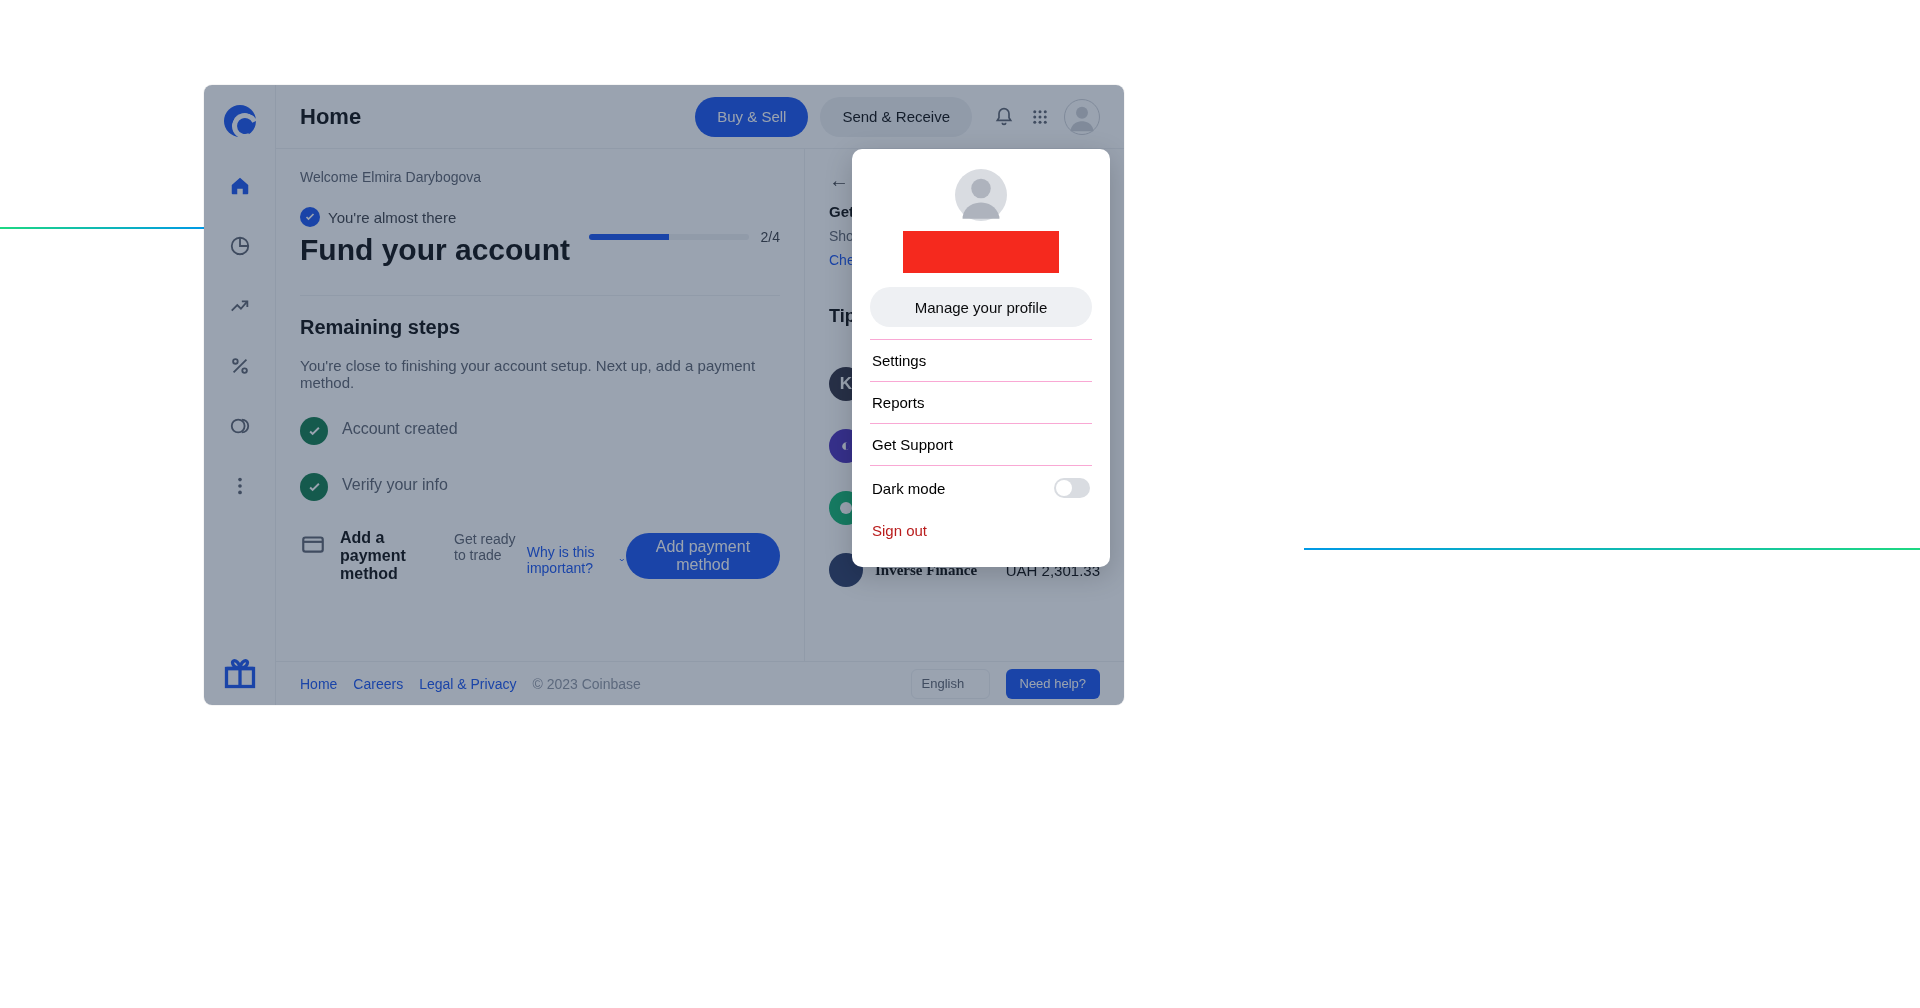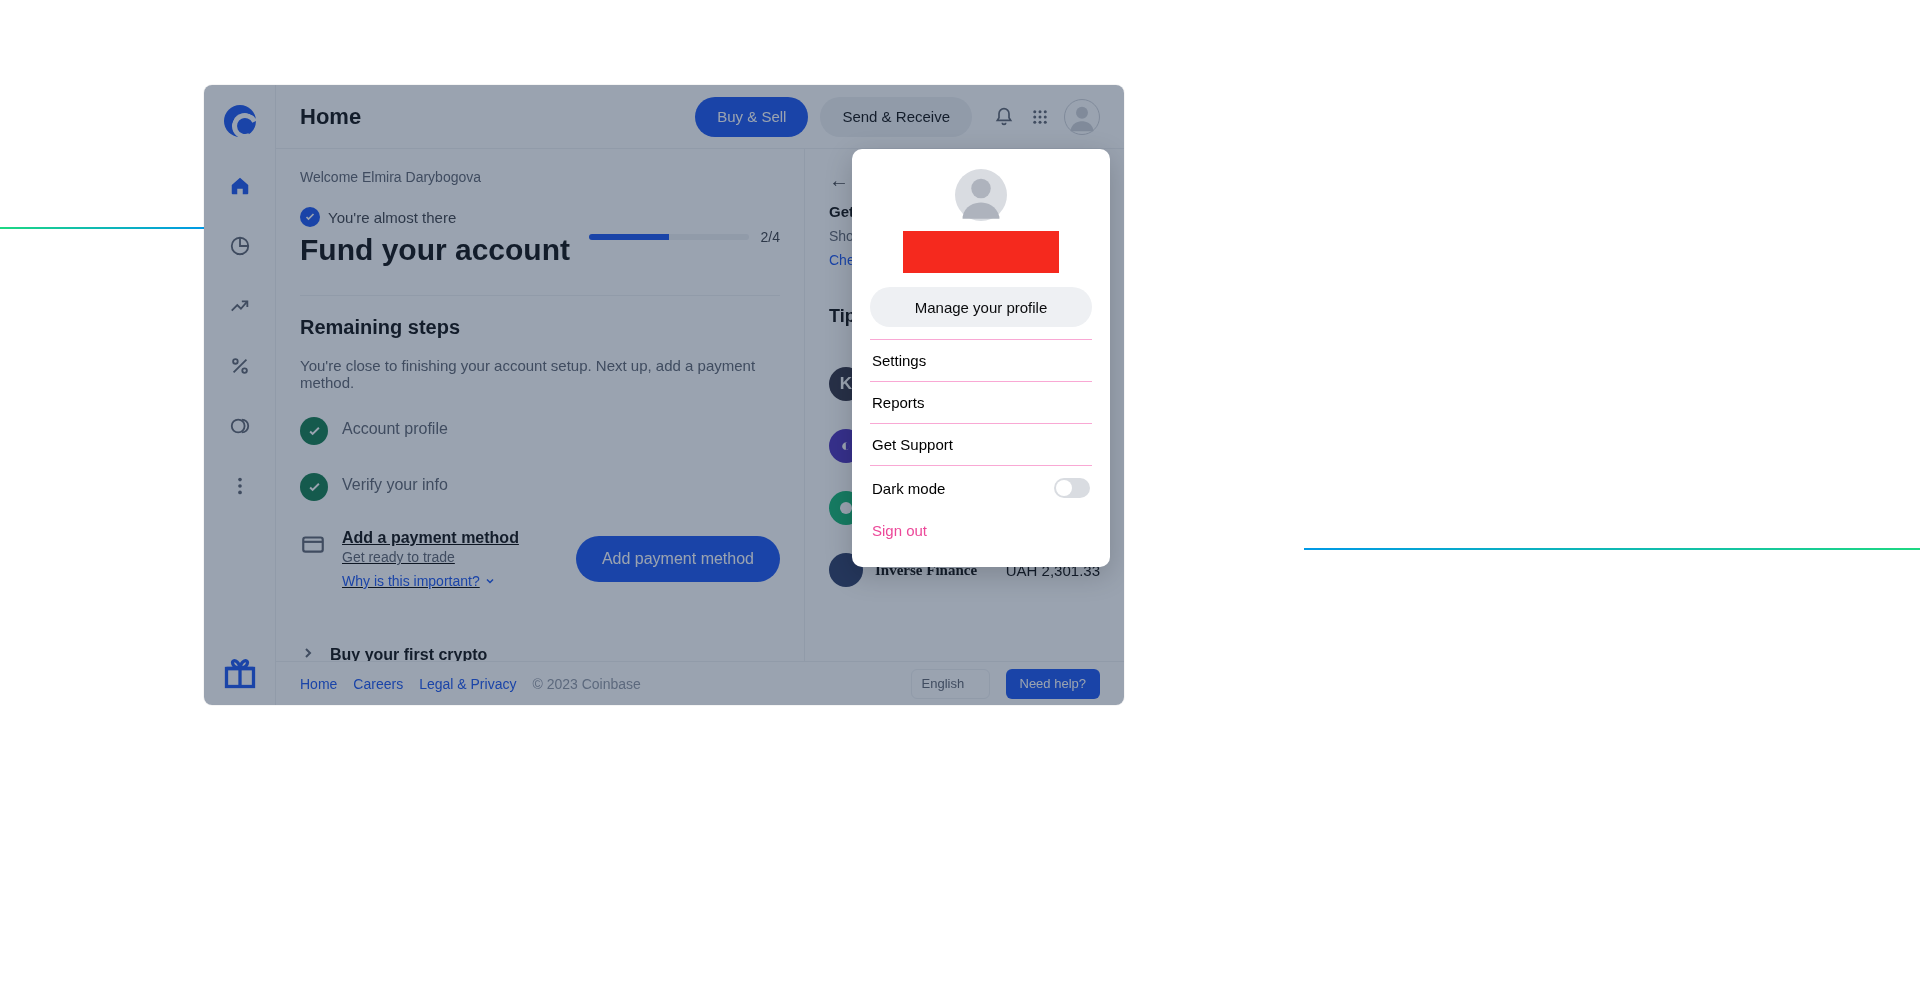--- a/index.html
+++ b/index.html
@@ -132,21 +132,21 @@
   .step-list { margin-top: 26px; display:flex; flex-direction:column; gap: 28px; }
   .step { display:flex; align-items:flex-start; gap:14px; }
   .step-ico {
     width: 28px; height: 28px; border-radius:50%;
     display:flex;align-items:center;justify-content:center;
     flex-shrink: 0;
   }
   .step-ico.done { background:#0e7a4c; }
   .step-label { font-size: 16px; color:#5b616e; padding-top:3px; }
   .step-card-ico { width:28px; color:#5b616e; padding-top: 2px; }
-  .step-body { display:flex; flex-direction:column;text-decoration:underline; }
+  .step-body { display:flex; flex-direction:row; }
   .step-title { font-size: 16px; font-weight: 600; color: #0a0b0d; }
   .step-sub { font-size: 14px; color: #5b616e; margin-top:2px;}
   .step-link { font-size: 14px; color: #1652f0; font-weight:500; margin-top:8px; display:inline-flex; align-items:center; gap:4px;}
   .step-row { display:flex; align-items:center; }
   .step-row .grow { flex: 1; }
   .add-pm-btn {
     background:#1652f0; color:#fff; border:none; border-radius:28px;
     height:46px; padding: 0 26px; font-size:16px; font-weight:500;
   }
   .buy-row { display:flex; align-items:center; gap: 14px; margin-top: 28px; }
@@ -215,21 +215,21 @@
   .manage-btn {
     width: 100%; height: 40px; border:none; border-radius: 20px;
     background:#eef0f3; color:#0a0b0d; font-size:15px; font-weight:500;
     margin-bottom: 12px;
   }
   .p-list { list-style:none; }
   .p-item {
     border-top:1px solid #f9a8d4; padding: 12px 2px;
     font-size:15px; font-weight:500; display:flex; align-items:center;
   }
-  .p-item.signout { color:#ec4899; border-top:none; }
+  .p-item.signout { color:#b91c1c; border-top:none; }
   .toggle {
     width: 36px; height: 20px; border-radius: 12px; background:#d9dce1;
     margin-left:auto; position:relative;
   }
   .toggle::after {
     content:""; position:absolute; left:2px; top:2px;
     width:16px;height:16px;border-radius:50%;background:#fff;
   }
 
   .arrow {
@@ -361,21 +361,21 @@
     <div class="remaining-title">Remaining steps</div>
     <div class="remaining-sub">You're close to finishing your account setup. Next up, add a payment method.</div>
 
     <div class="step-list">
       <div class="step">
         <span class="step-ico done">
           <svg viewBox="0 0 24 24" width="15" height="15" fill="none" stroke="#fff" stroke-width="3">
               <path d="M5 12l4 4 10-10"></path>
             </svg>
         </span>
-        <span class="step-label">Account profile</span>
+        <span class="step-label">Account created</span>
       </div>
       <div class="step">
         <span class="step-ico done">
           <svg viewBox="0 0 24 24" width="15" height="15" fill="none" stroke="#fff" stroke-width="3">
               <path d="M5 12l4 4 10-10"></path>
             </svg>
         </span>
         <span class="step-label">Verify your info</span>
       </div>
 
@@ -395,28 +395,20 @@
               <svg viewBox="0 0 24 24" width="12" height="12" fill="none" stroke="currentColor" stroke-width="3">
                   <path d="M6 9l6 6 6-6"></path>
                 </svg>
             </a>
           </div>
         </div>
         <span class="grow"></span>
         <button class="add-pm-btn">Add payment method</button>
       </div>
 
-      <div class="buy-row">
-        <span class="caret-ico">
-          <svg viewBox="0 0 24 24" width="16" height="16" fill="none" stroke="currentColor" stroke-width="3">
-              <path d="M9 6l6 6-6 6"></path>
-            </svg>
-        </span>
-        <span class="buy-label">Buy your first crypto</span>
-      </div>
     </div>
   </div>
 
   <div class="aside">
     <div class="aside-back">←</div>
     <div class="aside-title">Get free crypto with Coinbase Card</div>
     <div class="aside-sub">Shop with your card. Earn more crypto.</div>
     <a class="aside-link">Check eligibility</a>
     <div style="margin-top:38px;font-weight:700;font-size:18px;">Tip</div>
     <div class="asset-list">

